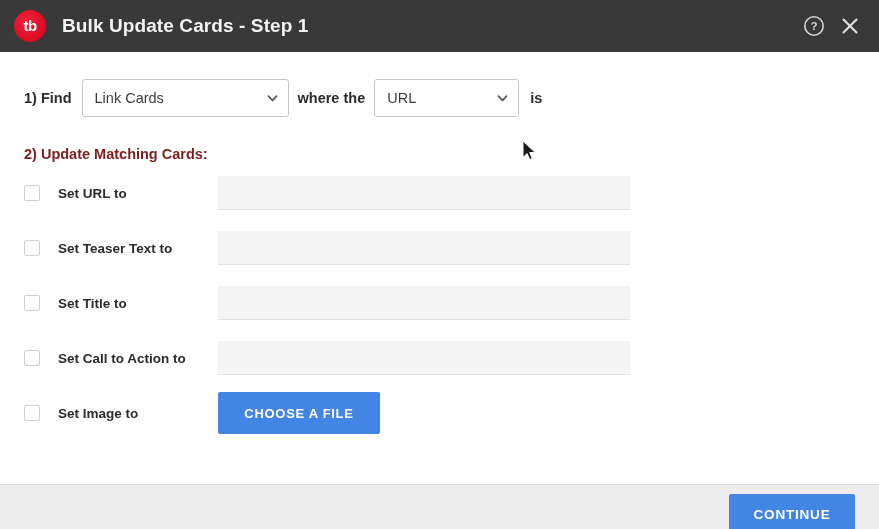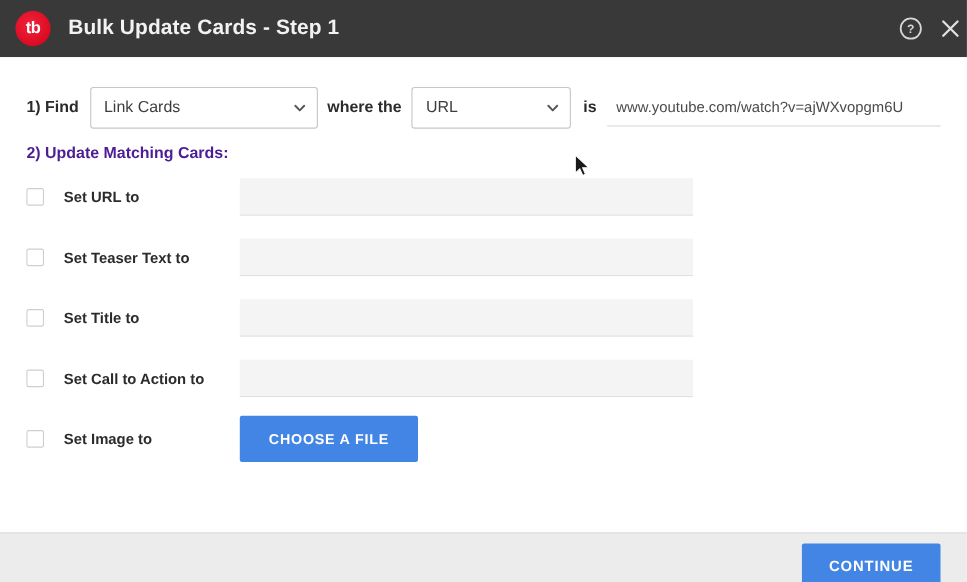--- a/index.html
+++ b/index.html
@@ -18,21 +18,21 @@
   
   .titlebar {
     position: absolute;
     left: 0; top: 0;
     width: 879px;
     height: 52px;
     background: #393939;
     display: flex;
     align-items: center;
     box-sizing: border-box;
-    padding: 0 0 0 14px;
+    padding: 0 14px 0 14px;
   }
   .brand-logo {
     width: 32px;
     height: 32px;
     border-radius: 50%;
     background: #e8122a;
     background: radial-gradient(circle at 42% 38%, #f0223a 0%, #d9081f 78%, #b30719 100%);
     color: #ffffff;
     font-size: 15px;
     font-weight: bold;
@@ -139,23 +139,23 @@
     padding-left: 8px;
     box-sizing: border-box;
     cursor: text;
     overflow: hidden;
     white-space: nowrap;
   }
 
   
   .section-heading {
     font-size: 14.5px;
-    color: #4c1d95;
-    font-weight: bold;
-    margin-top: 14px;
+    color: #7f1d1d;
+    font-weight: bold;
+    margin-top: 28px;
     margin-bottom: 6px;
   }
 
   
   .update-rows { margin-top: 14px; }
   .update-row {
     display: flex;
     align-items: center;
     height: 34px;
     margin-bottom: 21px;
@@ -278,21 +278,20 @@
 
     <div class="select-box narrow">
       <span>URL</span>
       <svg class="select-caret" viewBox="0 0 12 12">
         <path d="M1.6 4 L6 8.6 L10.4 4" fill="none" stroke="#555" stroke-width="1.9" stroke-linecap="round" stroke-linejoin="round"></path>
       </svg>
     </div>
 
     <span class="is-label">is</span>
 
-    <div class="url-underline-field">www.youtube.com/watch?v=ajWXvopgm6U</div>
   </div>
 
   <div class="section-heading">2) Update Matching Cards:</div>
 
   <div class="update-rows">
 
     <div class="update-row">
       <span class="chk"></span>
       <span class="row-label">Set URL to</span>
       <div class="text-field"></div>

